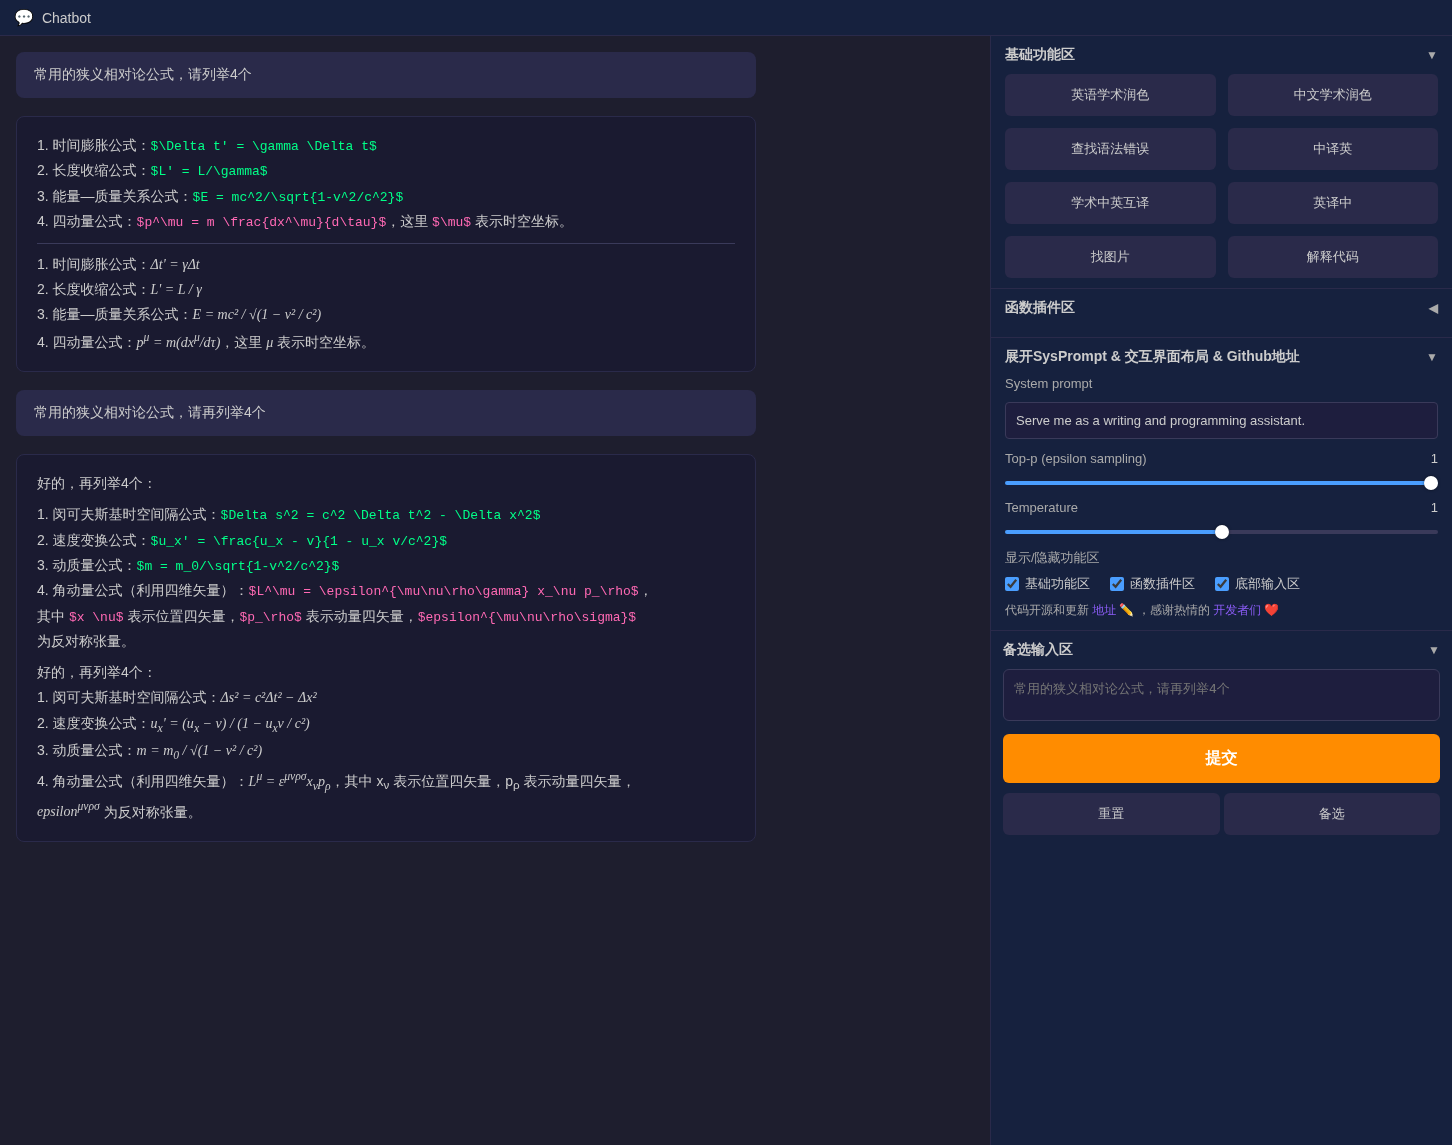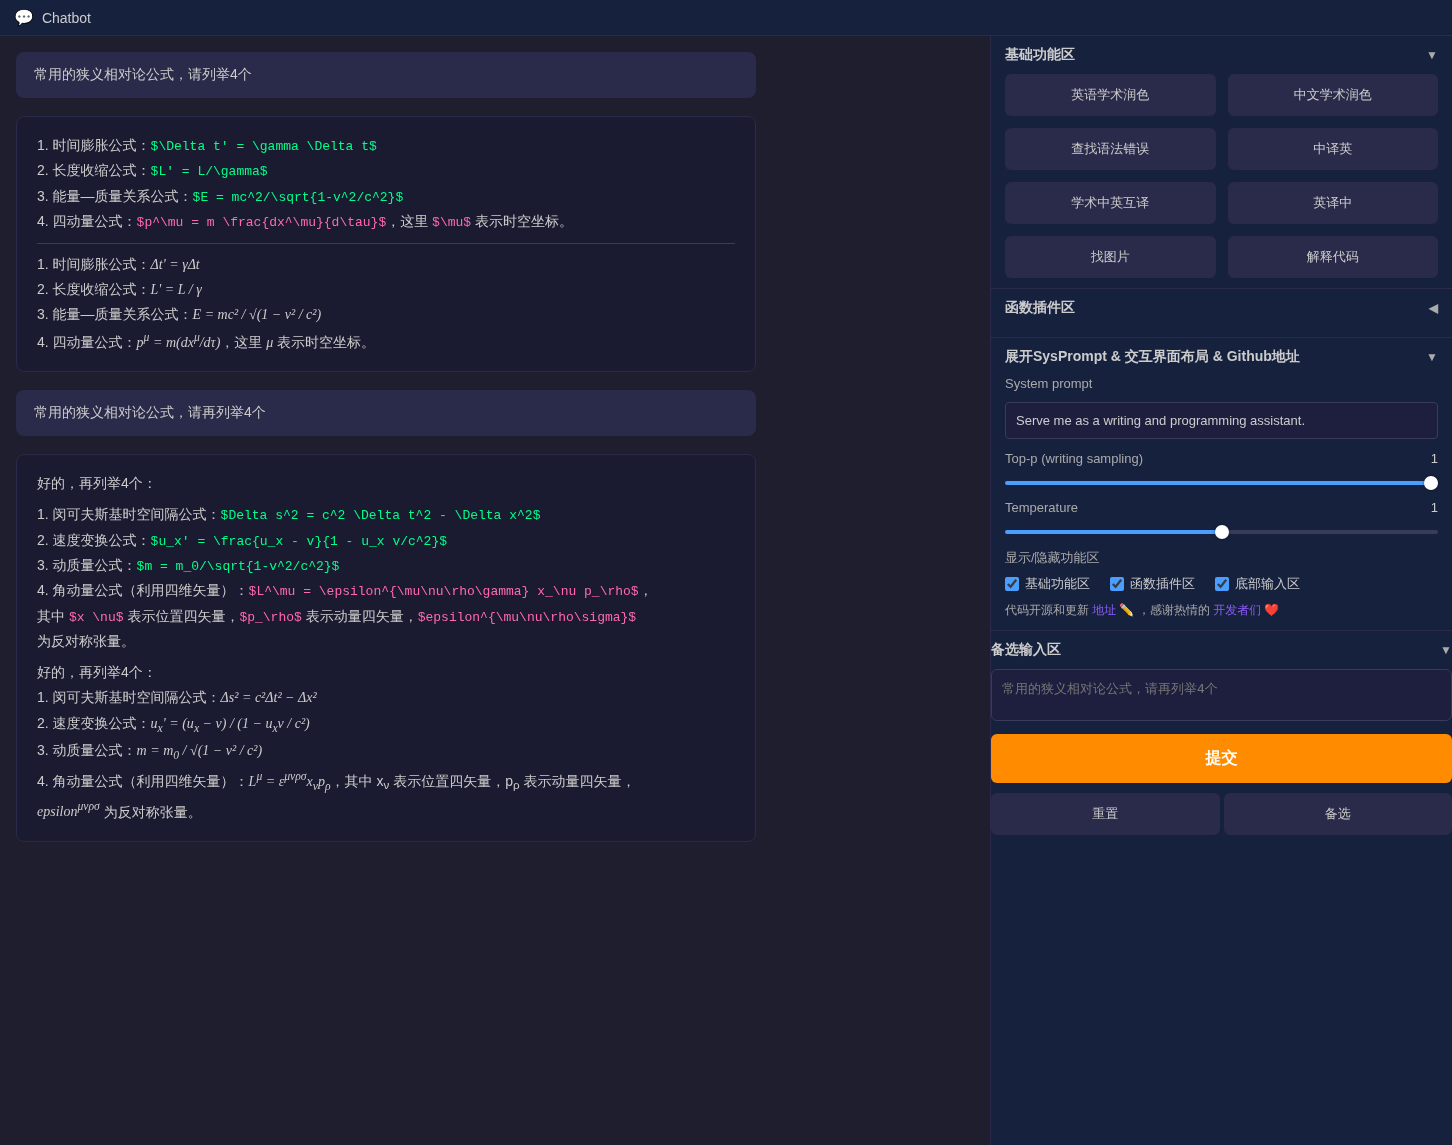--- a/index.html
+++ b/index.html
@@ -229,21 +229,21 @@
     }
     .open-source-row a {
       color: #8b5cf6;
       text-decoration: none;
     }
     .open-source-row .heart {
       color: #ff4a6e;
     }
 
     .alt-input-section {
-      padding: 10px 0;
+      padding: 10px 12px;
     }
 
     .alt-input-box {
       background: #1e1e3e;
       border: 1px solid #3a3a5a;
       border-radius: 6px;
       padding: 10px;
       color: #ccc;
       font-size: 13px;
       width: 100%;
@@ -365,21 +365,21 @@
     <div class="panel-section">
       <div class="section-header">
         <span>展开SysPrompt &amp; 交互界面布局 &amp; Github地址</span>
         <span class="arrow">▼</span>
       </div>
 
       <div class="system-prompt-label">System prompt</div>
       <div class="system-prompt-box">Serve me as a writing and programming assistant.</div>
 
       <div class="slider-row">
-        <span class="slider-label">Top-p (writing sampling)</span>
+        <span class="slider-label">Top-p (epsilon sampling)</span>
         <span class="slider-value">1</span>
       </div>
       <div class="slider-container">
         <input type="range" min="0" max="1" step="0.01" value="1" style="">
       </div>
 
       <div class="slider-row">
         <span class="slider-label">Temperature</span>
         <span class="slider-value">1</span>
       </div>

